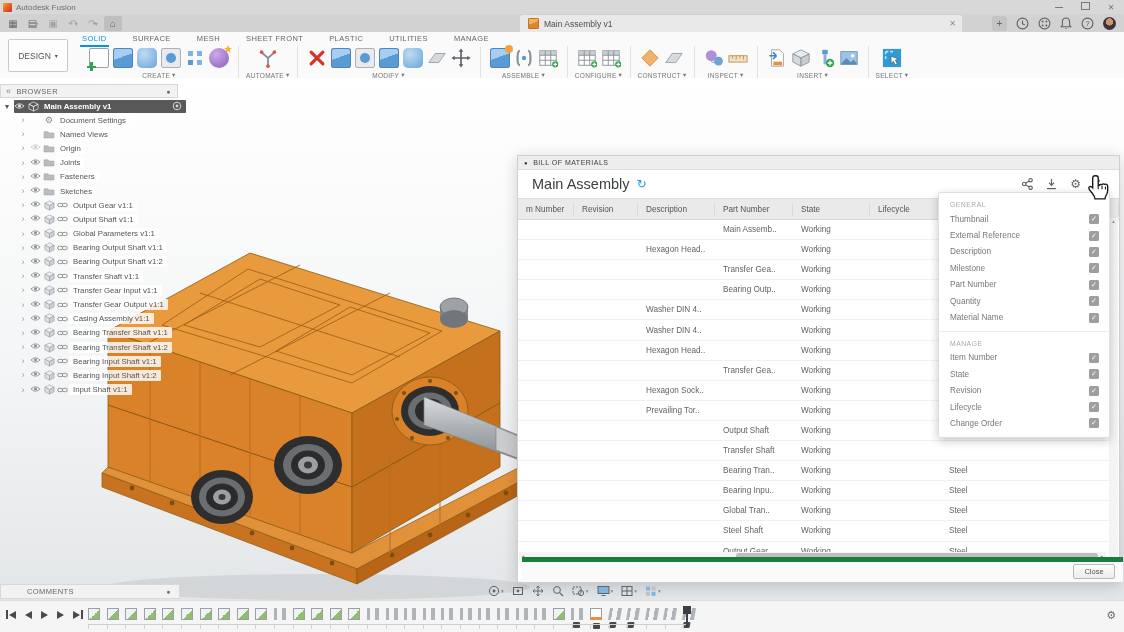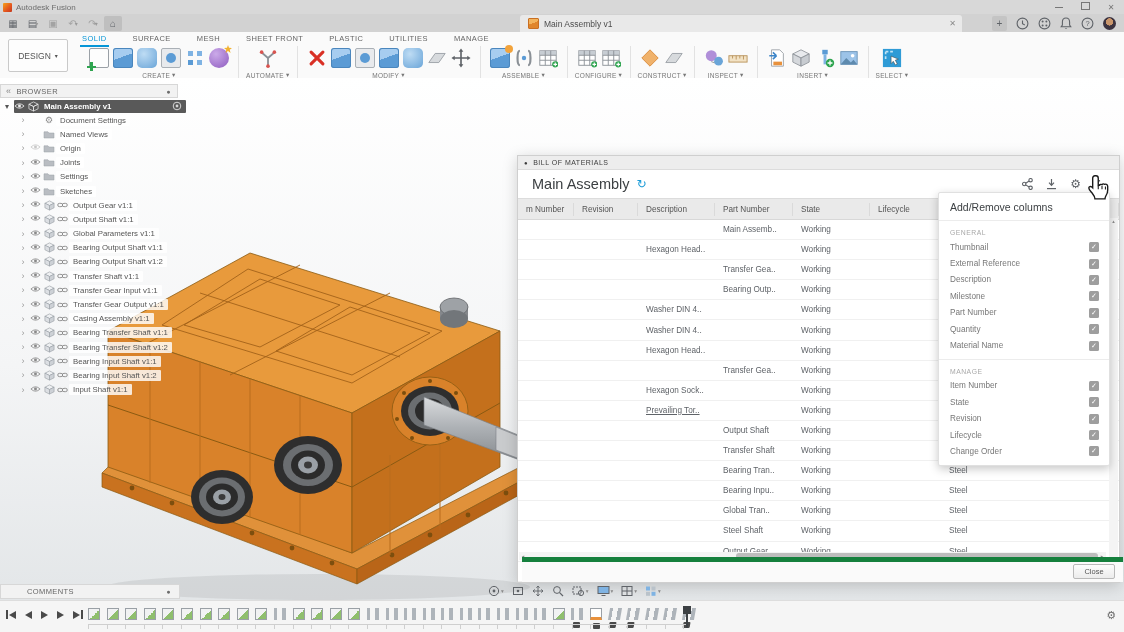--- a/index.html
+++ b/index.html
@@ -591,21 +591,21 @@
       <span class="tchev">›</span>
       <span class="teye"><svg width="11" height="8" viewBox="0 0 12 8">
           <path d="M1 4 Q6 -0.8 11 4 Q6 8.8 1 4Z" fill="none" stroke="#8a8a8a" stroke-width="0.9"></path>
           <circle cx="6" cy="4" r="1.6" fill="#8a8a8a"></circle>
         </svg></span>
       <span class="tico">
         <svg width="12" height="9" viewBox="0 0 12 9">
           <path d="M1 1.8 h4 l1 1.2 h5 v5 H1z" fill="#b9bdc2" stroke="#9aa0a6" stroke-width="0.5"></path>
         </svg>
       </span>
-      <span class="tchip">Settings</span>
+      <span class="tchip">Fasteners</span>
     </div>
     <div class="trow">
       <span class="tchev">›</span>
       <span class="teye"><svg width="11" height="8" viewBox="0 0 12 8">
           <path d="M1 4 Q6 -0.8 11 4 Q6 8.8 1 4Z" fill="none" stroke="#8a8a8a" stroke-width="0.9"></path>
           <circle cx="6" cy="4" r="1.6" fill="#8a8a8a"></circle>
         </svg></span>
       <span class="tico">
         <svg width="12" height="9" viewBox="0 0 12 9">
           <path d="M1 1.8 h4 l1 1.2 h5 v5 H1z" fill="#b9bdc2" stroke="#9aa0a6" stroke-width="0.5"></path>
@@ -1075,21 +1075,21 @@
         <div class="bc" style="width: 64px;"></div>
         <div class="bc" style="width: 77px;">Hexagon Sock..</div>
         <div class="bc" style="width: 78px;"></div>
         <div class="bc" style="width: 77px;">Working</div>
         <div class="bc" style="width: 71px;"></div>
         <div class="bc" style="width: auto; flex: 1 1 0%;"></div>
       </div>
       <div class="br">
         <div class="bc" style="width: 56px;"></div>
         <div class="bc" style="width: 64px;"></div>
-        <div class="bc" style="width: 77px; text-decoration: underline;">Prevailing Tor..</div>
+        <div class="bc" style="width: 77px;">Prevailing Tor..</div>
         <div class="bc" style="width: 78px;"></div>
         <div class="bc" style="width: 77px;">Working</div>
         <div class="bc" style="width: 71px;"></div>
         <div class="bc" style="width: auto; flex: 1 1 0%;"></div>
       </div>
       <div class="br">
         <div class="bc" style="width: 56px;"></div>
         <div class="bc" style="width: 64px;"></div>
         <div class="bc" style="width: 77px;"></div>
         <div class="bc" style="width: 78px;">Output Shaft</div>
@@ -1169,21 +1169,20 @@
   <div id="bom-vscroll">
     <span>▴</span>
     <span>▾</span>
   </div>
   <div id="bom-footer">
     <div id="bom-close">Close</div>
   </div>
 </div>
 
 <div id="colmenu" class="abs">
-  <h3>Add/Remove columns</h3>
   <div id="menu-sections">
       <div class="msec">
         <div class="mseclabel">GENERAL</div>
         <div class="mitem">
           <span>Thumbnail</span>
           <span class="cbx">✓</span>
         </div>
         <div class="mitem">
           <span>External Reference</span>
           <span class="cbx">✓</span>

